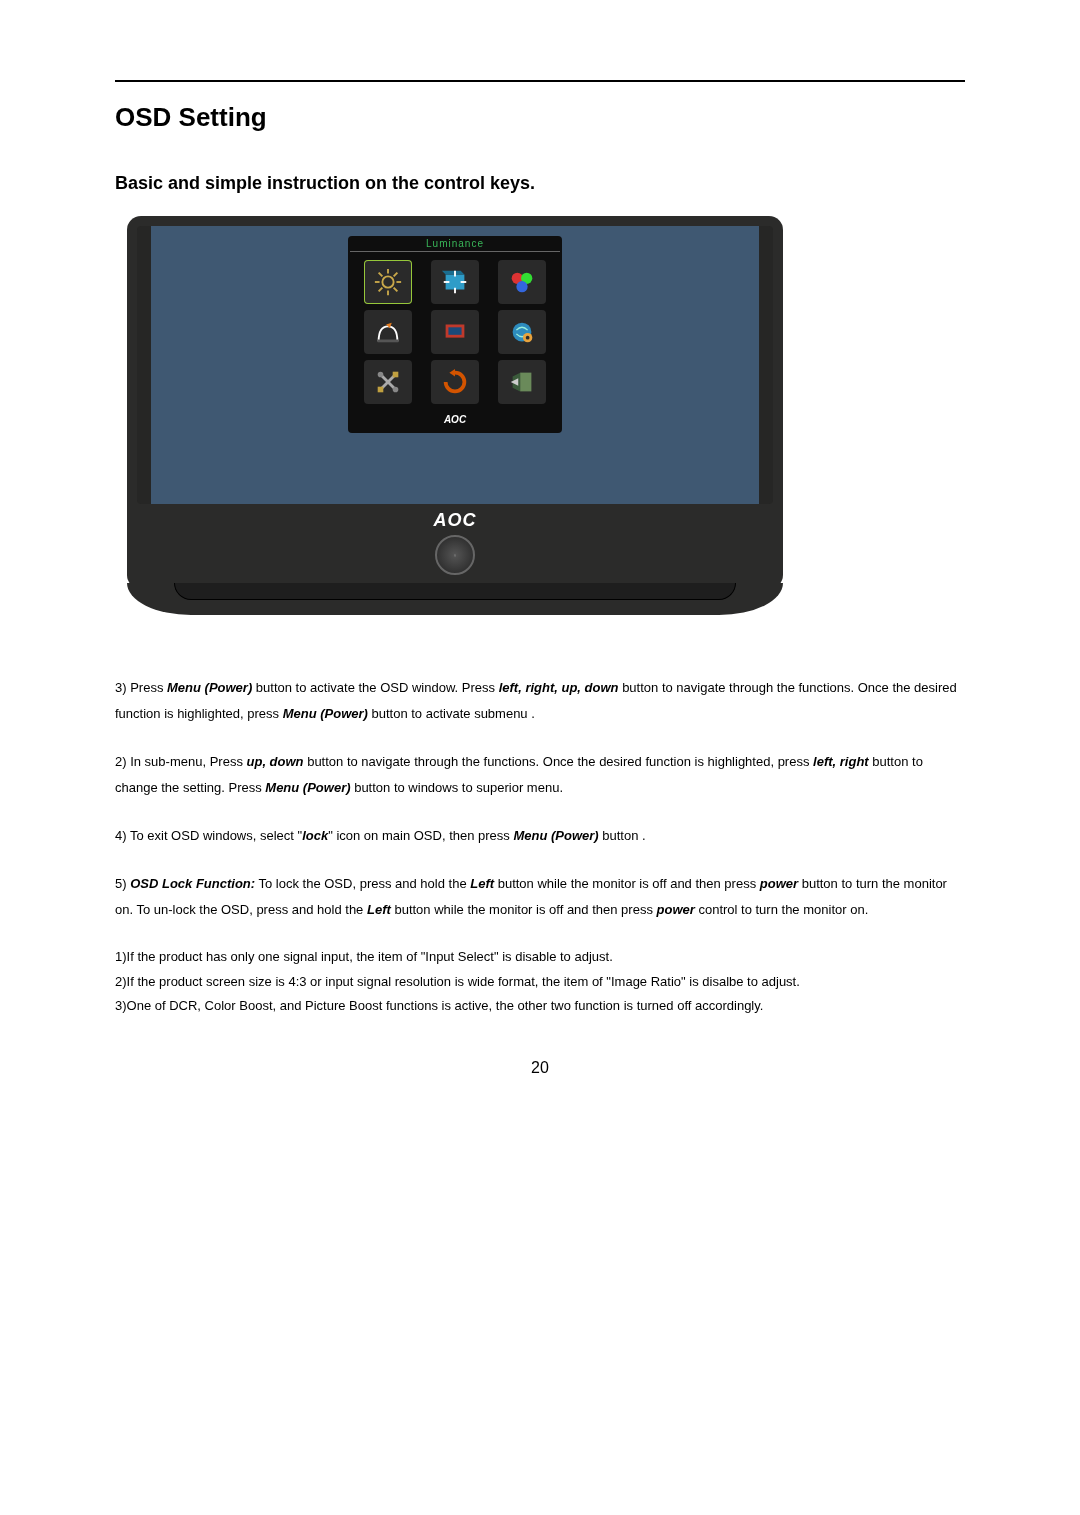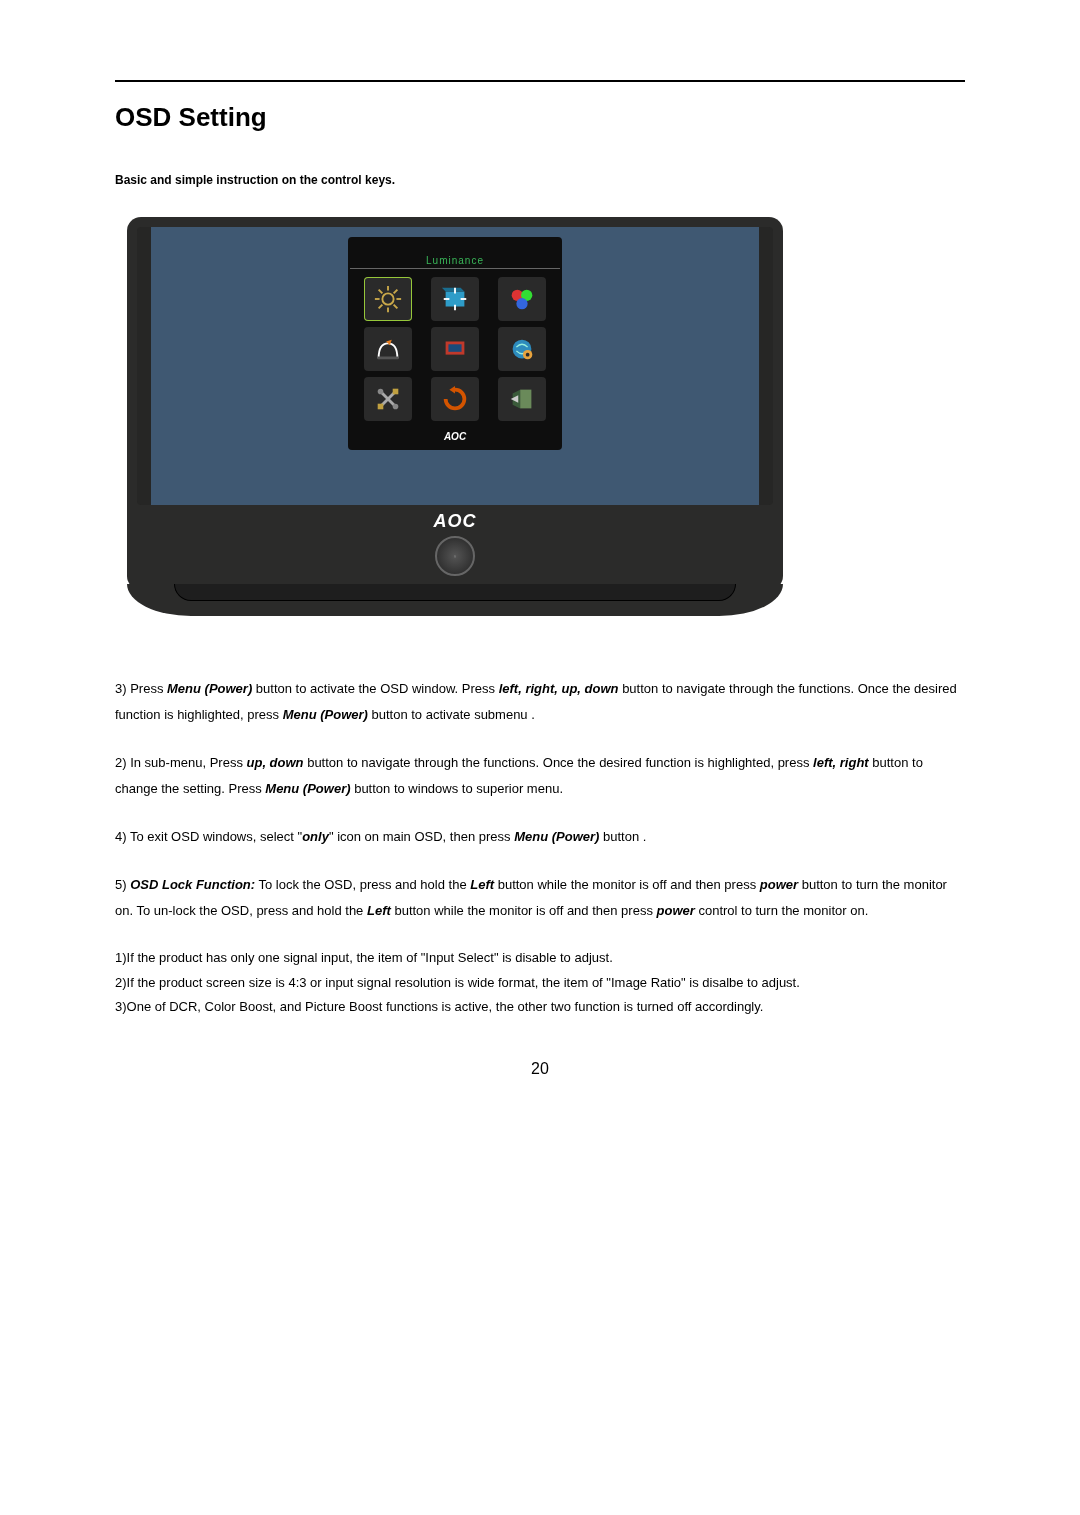--- a/index.html
+++ b/index.html
@@ -18,22 +18,22 @@
       border-top: 2px solid #000;
       margin-bottom: 20px;
     }
     h1 {
       font-size: 26px;
       font-weight: bold;
       margin: 0 0 40px 0;
     }
     .intro {
       font-weight: bold;
-      margin-bottom: 30px;
-      font-size: 12px;
+      margin-bottom: 22px;
+      font-size: 18px;
     }
     .monitor-wrap {
       margin: 0 0 60px 12px;
     }
     .monitor {
       width: 656px;
       background: #2b2b2a;
       border-radius: 14px;
       padding: 10px 10px 14px 10px;
       box-sizing: border-box;
@@ -47,21 +47,21 @@
       justify-content: center;
       padding-top: 10px;
       box-sizing: border-box;
       border-left: 14px solid #262625;
       border-right: 14px solid #262625;
     }
     .osd {
       width: 210px;
       background: #0e0e0e;
       border-radius: 4px;
-      padding: 16px 2px 6px 2px;
+      padding: 0 2px 6px 2px;
     }
     .osd-title {
       font-size: 10px;
       color: #39b558;
       text-align: center;
       padding: 2px 0;
       border-bottom: 1px solid #666;
       letter-spacing: 1px;
     }
     .osd-grid {
@@ -260,21 +260,21 @@
   <div class="para">
     <span>3) Press </span><b>Menu (Power)</b><span> button to activate the OSD window. Press </span><b>left, right, up, down</b><span> button to navigate through the functions. Once the desired function is highlighted, press </span><b>Menu (Power)</b><span> button to activate submenu .</span>
   </div>
 
   <div class="para">
     <span>2) In sub-menu, Press </span><b>up, down</b><span> button to navigate through the functions. Once the desired function is highlighted, press </span><b>left, right</b><span> button to change the setting. Press </span><b>Menu (Power)</b><span> button to windows to superior menu.</span>
   </div>
 
 
   <div class="para">
-    <span>4) To exit OSD windows, select "</span><b>only</b><span>" icon on main OSD, then press </span><b>Menu (Power)</b><span> button .</span>
+    <span>4) To exit OSD windows, select "</span><b>lock</b><span>" icon on main OSD, then press </span><b>Menu (Power)</b><span> button .</span>
   </div>
 
   <div class="para">
     <span>5) </span><b>OSD Lock Function:</b><span> To lock the OSD, press and hold the </span><b>Left</b><span> button while the monitor is off and then press </span><b>power</b><span> button to turn the monitor on. To un-lock the OSD, press and hold the </span><b>Left</b><span> button while the monitor is off and then press </span><b>power</b><span> control to turn the monitor on.</span>
   </div>
 
   <div class="note">1)If the product has only one signal input, the item of "Input Select" is disable to adjust.</div>
   <div class="note">2)If the product screen size is 4:3 or input signal resolution is wide format, the item of "Image Ratio" is disalbe to adjust.</div>
   <div class="note">3)One of DCR, Color Boost, and Picture Boost functions is active, the other two function is turned off accordingly.</div>
 

